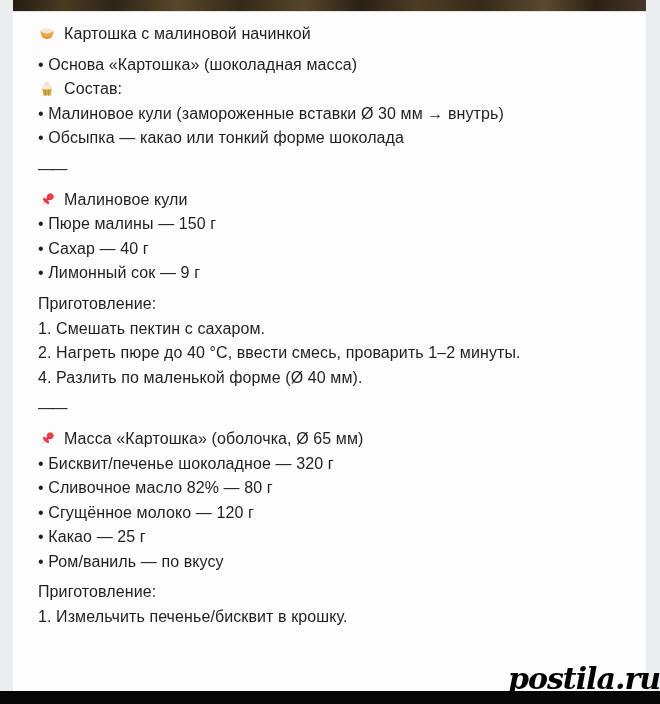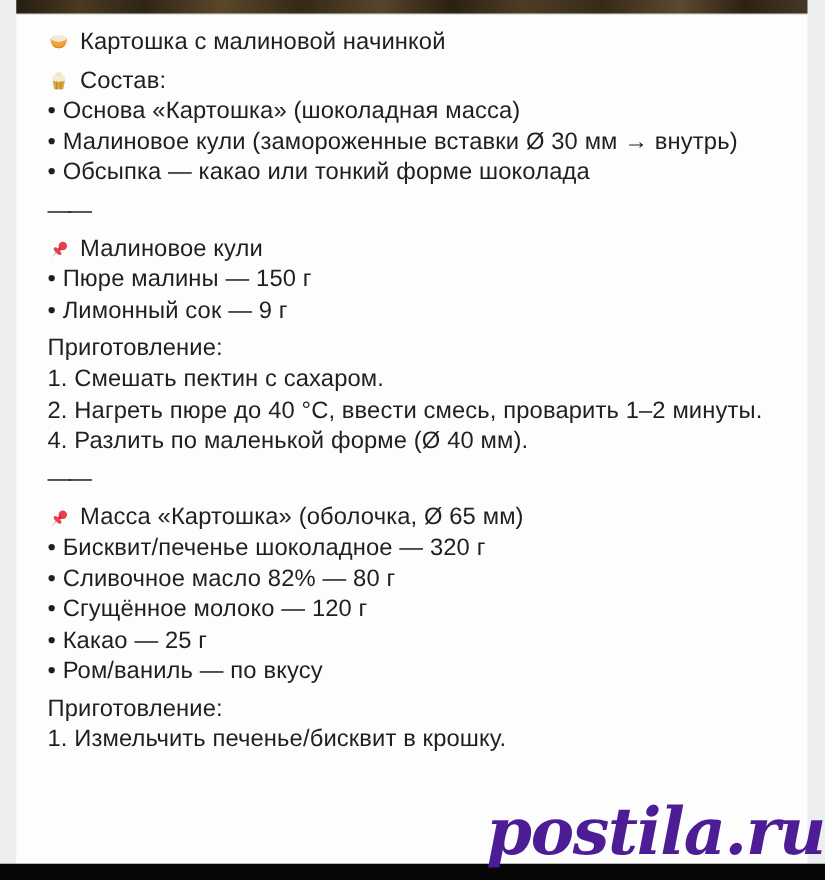--- a/index.html
+++ b/index.html
@@ -19,21 +19,21 @@
   .photo-strip{
     width:100%;height:11px;
     background:linear-gradient(90deg,
       #241d12 0%, #4a3a22 8%, #2e2516 16%, #5a472b 26%, #342917 36%,
       #57452a 46%, #2a2113 55%, #4e3d25 64%, #362b18 74%, #5c4930 84%,
       #2c2214 92%, #463726 100%);
     border-bottom:1px solid #e3e3e3;
   }
   .content{
     padding:10px 18px 0 25px;
-    font-size:19px;
+    font-size:16px;
     line-height:24.6px;
     color:#1f1f1f;
     letter-spacing:0.1px;
   }
   .block{margin:0;}
   .block + .block{margin-top:6px;}
   .line{white-space:nowrap;}
   .icon-line{display:flex;align-items:center;gap:8px;}
   .emoji{display:inline-flex;flex:0 0 auto;width:18px;height:18px;}
   .emoji svg{width:18px;height:18px;}
@@ -41,23 +41,23 @@
     letter-spacing:-2.5px;
     color:#2a2a2a;
   }
   .watermark{
     position:absolute;
     right:0px;
     bottom:8px;
     font-family:"DejaVu Serif", serif;
     font-style:italic;
     font-weight:bold;
-    font-size:52px;
+    font-size:30px;
     letter-spacing:-1px;
-    color:#4c1d95;
+    color:#000000;
     z-index:3;
   }
   .bottom-bar{
     position:absolute;
     left:0;bottom:0;
     width:660px;height:13px;
     background:#070707;
     z-index:2;
   }
 </style>
@@ -76,35 +76,35 @@
             <ellipse cx="8.5" cy="5.6" rx="6.3" ry="2.7" fill="#f3e8d4"></ellipse>
             <path d="M2.2 5.6 Q2.6 12.9 8.5 12.9 Q14.4 12.9 14.8 5.6 Q11.6 8.2 8.5 8.2 Q5.4 8.2 2.2 5.6 Z" fill="#f2a33c"></path>
             <path d="M3.4 9.6 Q5.6 11.9 8.5 11.9 Q11.4 11.9 13.6 9.6 Q12 12.9 8.5 12.9 Q5 12.9 3.4 9.6 Z" fill="#d9882a"></path>
           </svg>
         </span>
         <span>Картошка с малиновой начинкой</span>
       </div>
     </div>
 
     <div class="block">
+      <div class="line">• Основа «Картошка» (шоколадная масса)</div>
       <div class="line icon-line">
         <span class="emoji">
           <svg viewBox="0 0 17 17">
             <path d="M3.9 8.1 L13.1 8.1 L11.9 14.6 L5.1 14.6 Z" fill="#d9a843"></path>
             <rect x="6.5" y="8.1" width="1" height="6.5" fill="#bd8c2f"></rect>
             <rect x="9.5" y="8.1" width="1" height="6.5" fill="#bd8c2f"></rect>
             <circle cx="8.5" cy="4.4" r="2.7" fill="#f0e4cc"></circle>
             <circle cx="5.9" cy="6.2" r="2.2" fill="#f4ead6"></circle>
             <circle cx="11.1" cy="6.2" r="2.2" fill="#f4ead6"></circle>
             <ellipse cx="8.5" cy="7" rx="4.6" ry="1.9" fill="#f4ead6"></ellipse>
           </svg>
         </span>
         <span>Состав:</span>
       </div>
-      <div class="line">• Основа «Картошка» (шоколадная масса)</div>
       <div class="line">• Малиновое кули (замороженные вставки Ø 30 мм → внутрь)</div>
       <div class="line">• Обсыпка — какао или тонкий форме шоколада</div>
     </div>
 
     <div class="block">
       <div class="line divider-text">——</div>
     </div>
 
     <div class="block">
       <div class="line icon-line">
@@ -114,20 +114,21 @@
               <circle cx="8" cy="3.9" r="3" fill="#e8414b"></circle>
               <rect x="6.9" y="5.9" width="2.2" height="2.8" fill="#c92f3a"></rect>
               <ellipse cx="8" cy="9.2" rx="3.5" ry="1.5" fill="#e8414b"></ellipse>
               <path d="M7.7 10.6 L8.3 10.6 L8 15.7 Z" fill="#9aa0a6"></path>
             </g>
           </svg>
         </span>
         <span>Малиновое кули</span>
       </div>
       <div class="line">• Пюре малины — 150 г</div>
+      <div class="line">• Сахар — 40 г</div>
       <div class="line">• Лимонный сок — 9 г</div>
     </div>
 
     <div class="block">
       <div class="line">Приготовление:</div>
       <div class="line">1. Смешать пектин с сахаром.</div>
       <div class="line">2. Нагреть пюре до 40 °C, ввести смесь, проварить 1–2 минуты.</div>
       <div class="line">4. Разлить по маленькой форме (Ø 40 мм).</div>
     </div>
 

